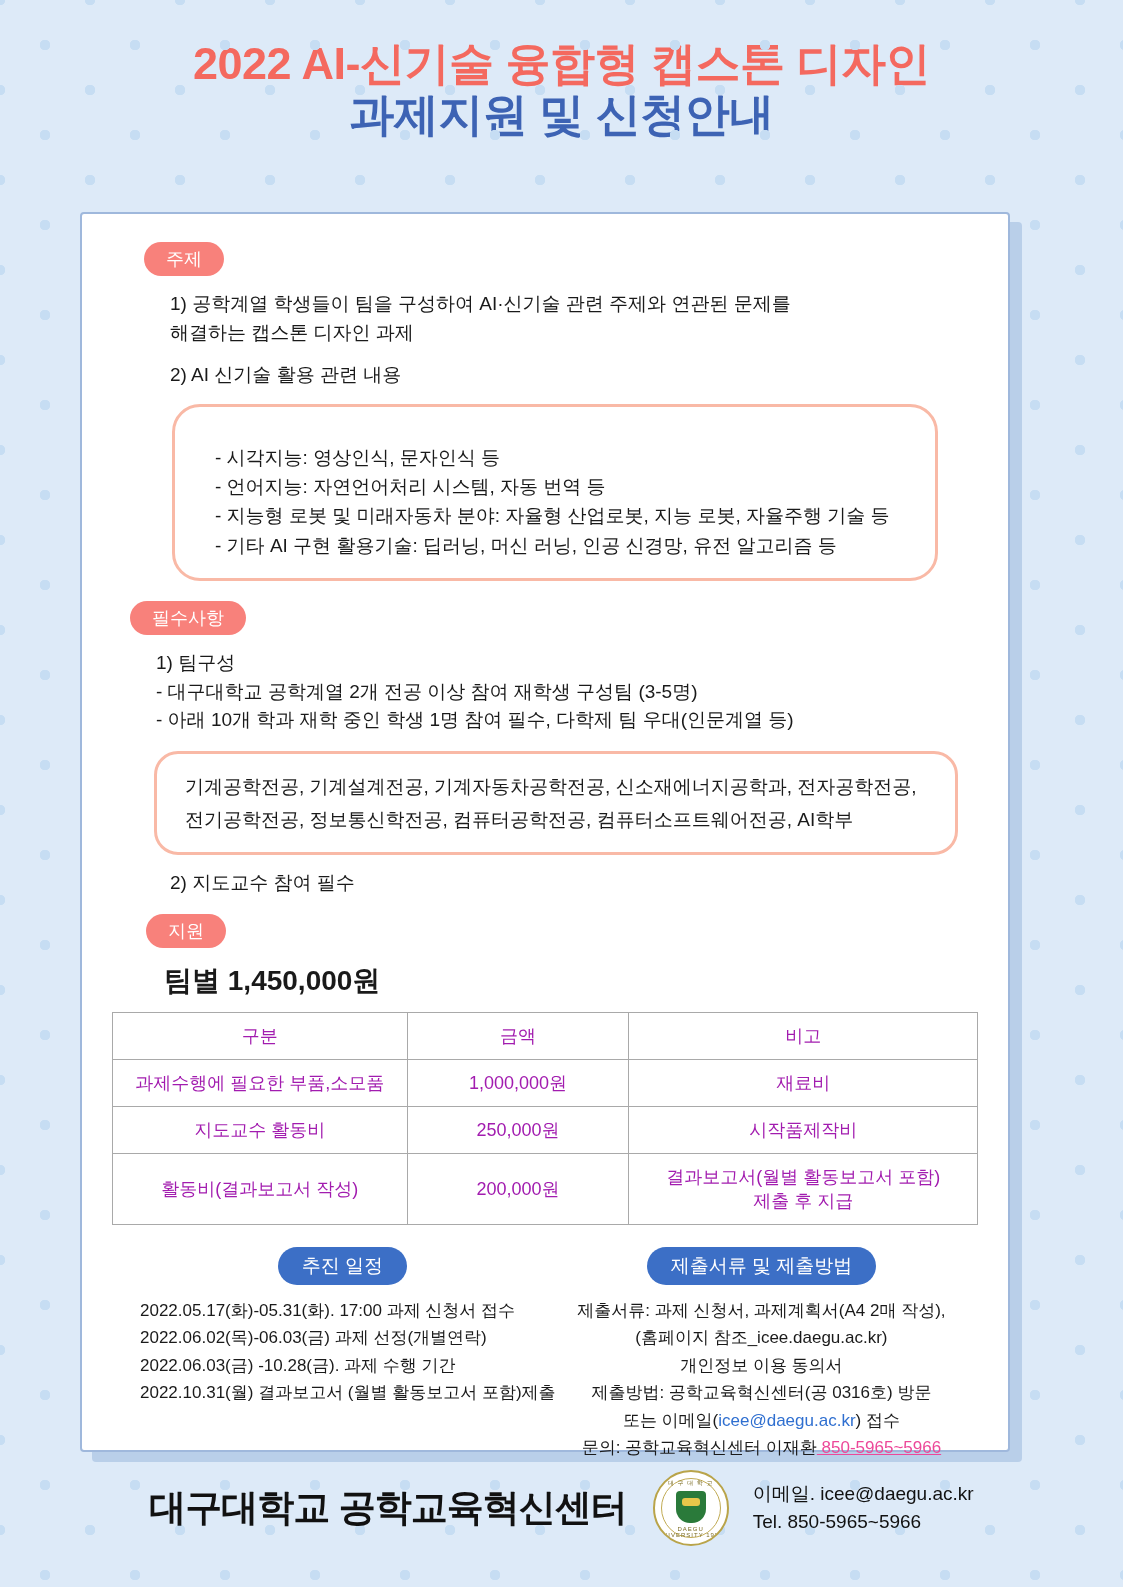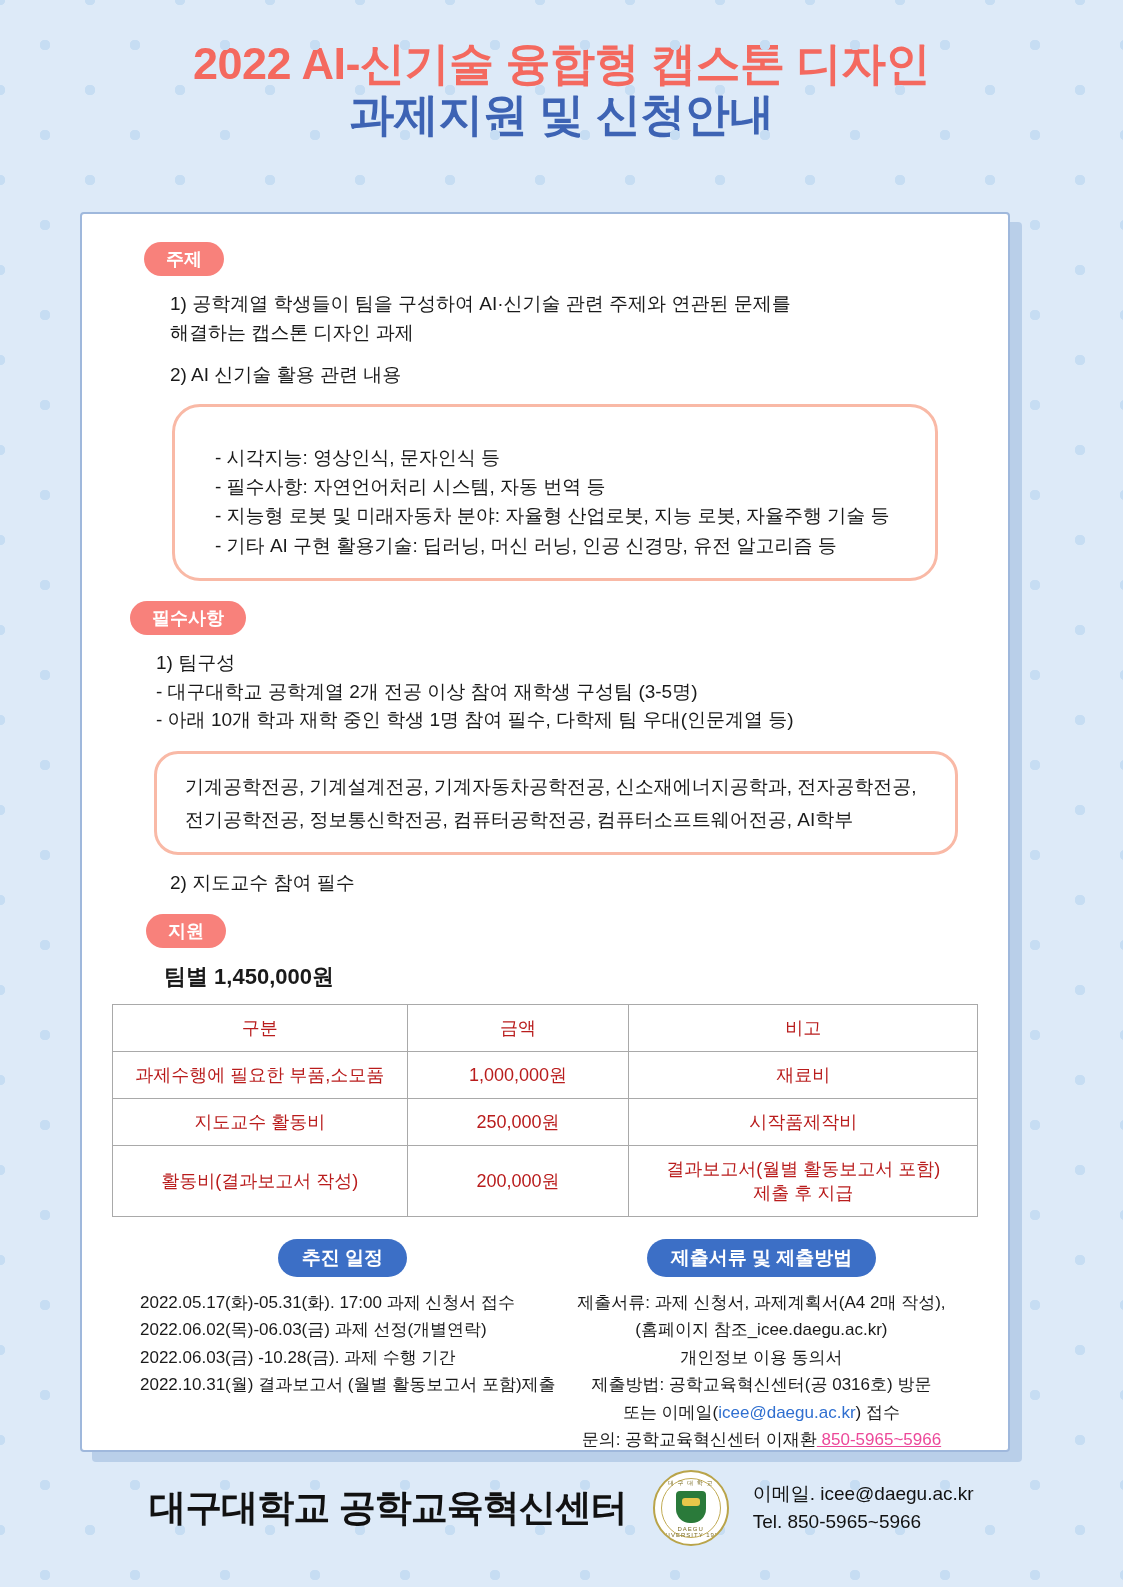--- a/index.html
+++ b/index.html
@@ -67,21 +67,21 @@
     box-sizing: border-box;
   }
   .card-inner {
     padding: 28px 30px 10px 30px;
   }
   .pill {
     display: inline-block;
     background: #f8817b;
     color: #ffffff;
     font-size: 18px;
-    font-weight: bold;
+    font-weight: normal;
     border-radius: 20px;
     padding: 5px 22px;
     margin-left: 32px;
     text-align: center;
   }
   .pill.blue {
     background: #3c6fc6;
     margin-left: 0;
     font-size: 19px;
     padding: 6px 24px;
@@ -106,36 +106,36 @@
   }
   .rounded-box.dept {
     margin: 16px 20px 0 42px;
     padding: 16px 28px;
     border-radius: 24px;
   }
   .rounded-box.dept .line {
     line-height: 1.75;
   }
   .support-amount {
-    font-size: 22px;
+    font-size: 28px;
     font-weight: bold;
     color: #1a1a1a;
     margin: 14px 0 0 52px;
   }
   table.fund {
     margin: 12px auto 0 auto;
     border-collapse: collapse;
     width: 866px;
     font-size: 18px;
   }
   table.fund th, table.fund td {
     border: 1px solid #a9a9a9;
     text-align: center;
     padding: 11px 4px;
-    color: #b91c1c;
+    color: #a21caf;
   }
   table.fund th { font-weight: normal; }
   .col1 { width: 290px; }
   .col2 { width: 215px; }
   .col3 { width: 345px; }
   .two-col {
     display: flex;
     margin-top: 22px;
     padding: 0 14px;
     box-sizing: border-box;
@@ -243,21 +243,21 @@
       
       <div class="pill">주제</div>
       <div class="body-text">
         <div>1) 공학계열 학생들이 팀을 구성하여 AI·신기술 관련 주제와 연관된 문제를</div>
         <div>해결하는 캡스톤 디자인 과제</div>
       </div>
       <div class="body-text">2) AI 신기술 활용 관련 내용</div>
 
       <div class="rounded-box">
         <div class="line">- 시각지능: 영상인식, 문자인식 등</div>
-        <div class="line">- 필수사항: 자연언어처리 시스템, 자동 번역 등</div>
+        <div class="line">- 언어지능: 자연언어처리 시스템, 자동 번역 등</div>
         <div class="line">- 지능형 로봇 및 미래자동차 분야: 자율형 산업로봇, 지능 로봇, 자율주행 기술  등</div>
         <div class="line">- 기타 AI 구현 활용기술: 딥러닝, 머신 러닝, 인공 신경망, 유전 알고리즘 등</div>
       </div>
 
       
       <div style="height:20px"></div>
       <div class="pill" style="margin-left:18px;">필수사항</div>
       <div class="body-text" style="margin-left:44px;">
         <div>1) 팀구성</div>
         <div>-  대구대학교 공학계열 2개 전공 이상 참여 재학생 구성팀 (3-5명)</div>

